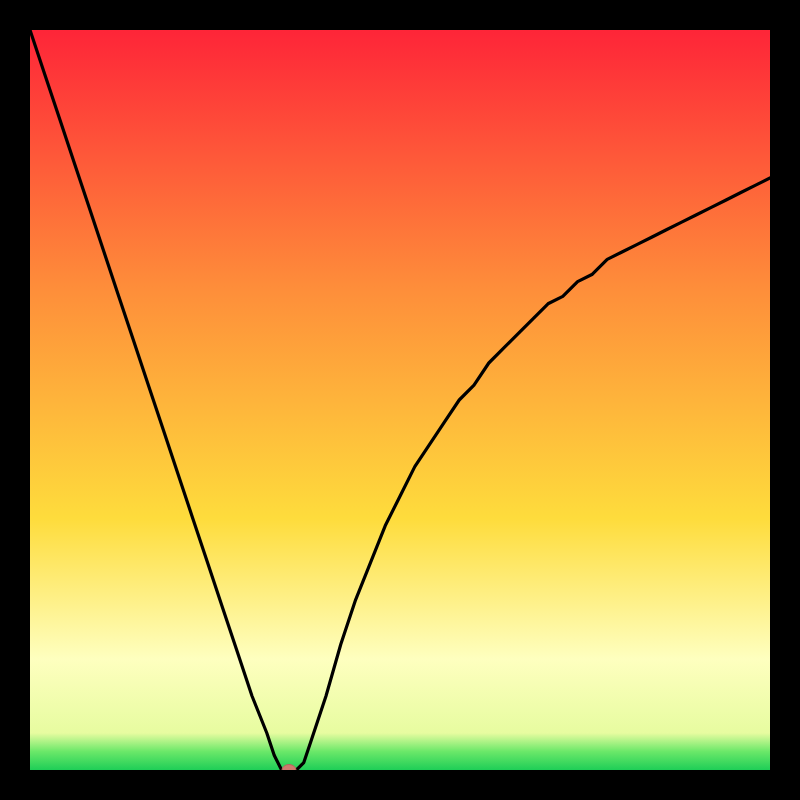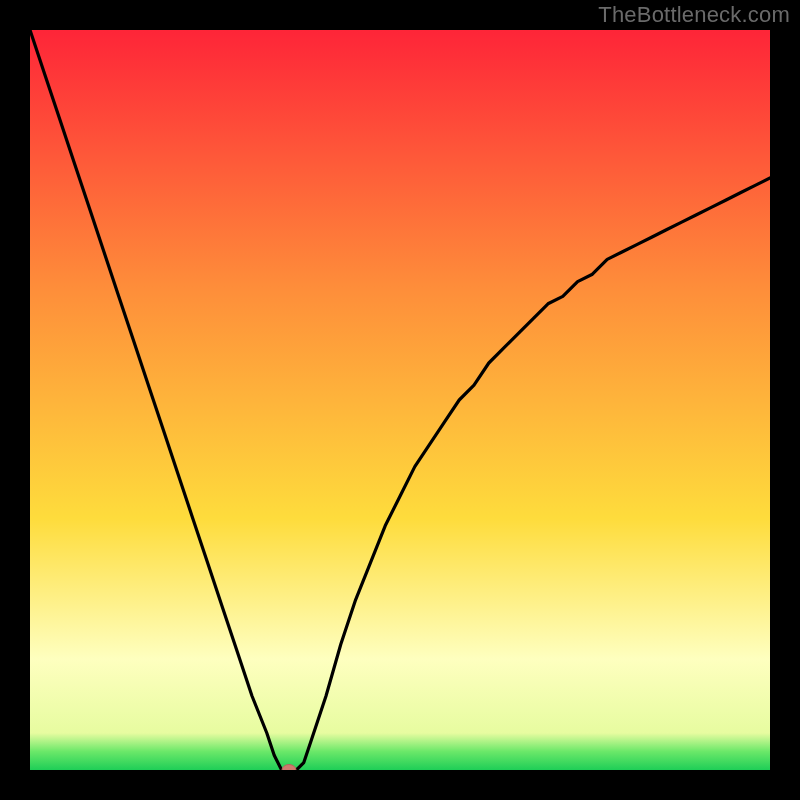--- a/index.html
+++ b/index.html
@@ -37,21 +37,20 @@
   svg.plot {
     display: block;
     width: 740px;
     height: 740px;
   }
 </style>
 </head>
 <body>
 
 <div class="outer">
-  <div class="watermark">TheBottleneck.com</div>
 
   <div class="plot-frame">
     <svg class="plot" viewBox="0 0 740 740" preserveAspectRatio="none">
       <defs>
         <linearGradient id="bg-grad" x1="0" y1="0" x2="0" y2="1">
           <stop id="g0" offset="0%" stop-color="#fe2538"></stop>
           <stop id="g1" offset="35%" stop-color="#fe8e3a"></stop>
           <stop id="g2" offset="66%" stop-color="#fedc3c"></stop>
           <stop id="g3" offset="85%" stop-color="#feffbf"></stop>
           <stop id="g4" offset="95%" stop-color="#e7fca0"></stop>

